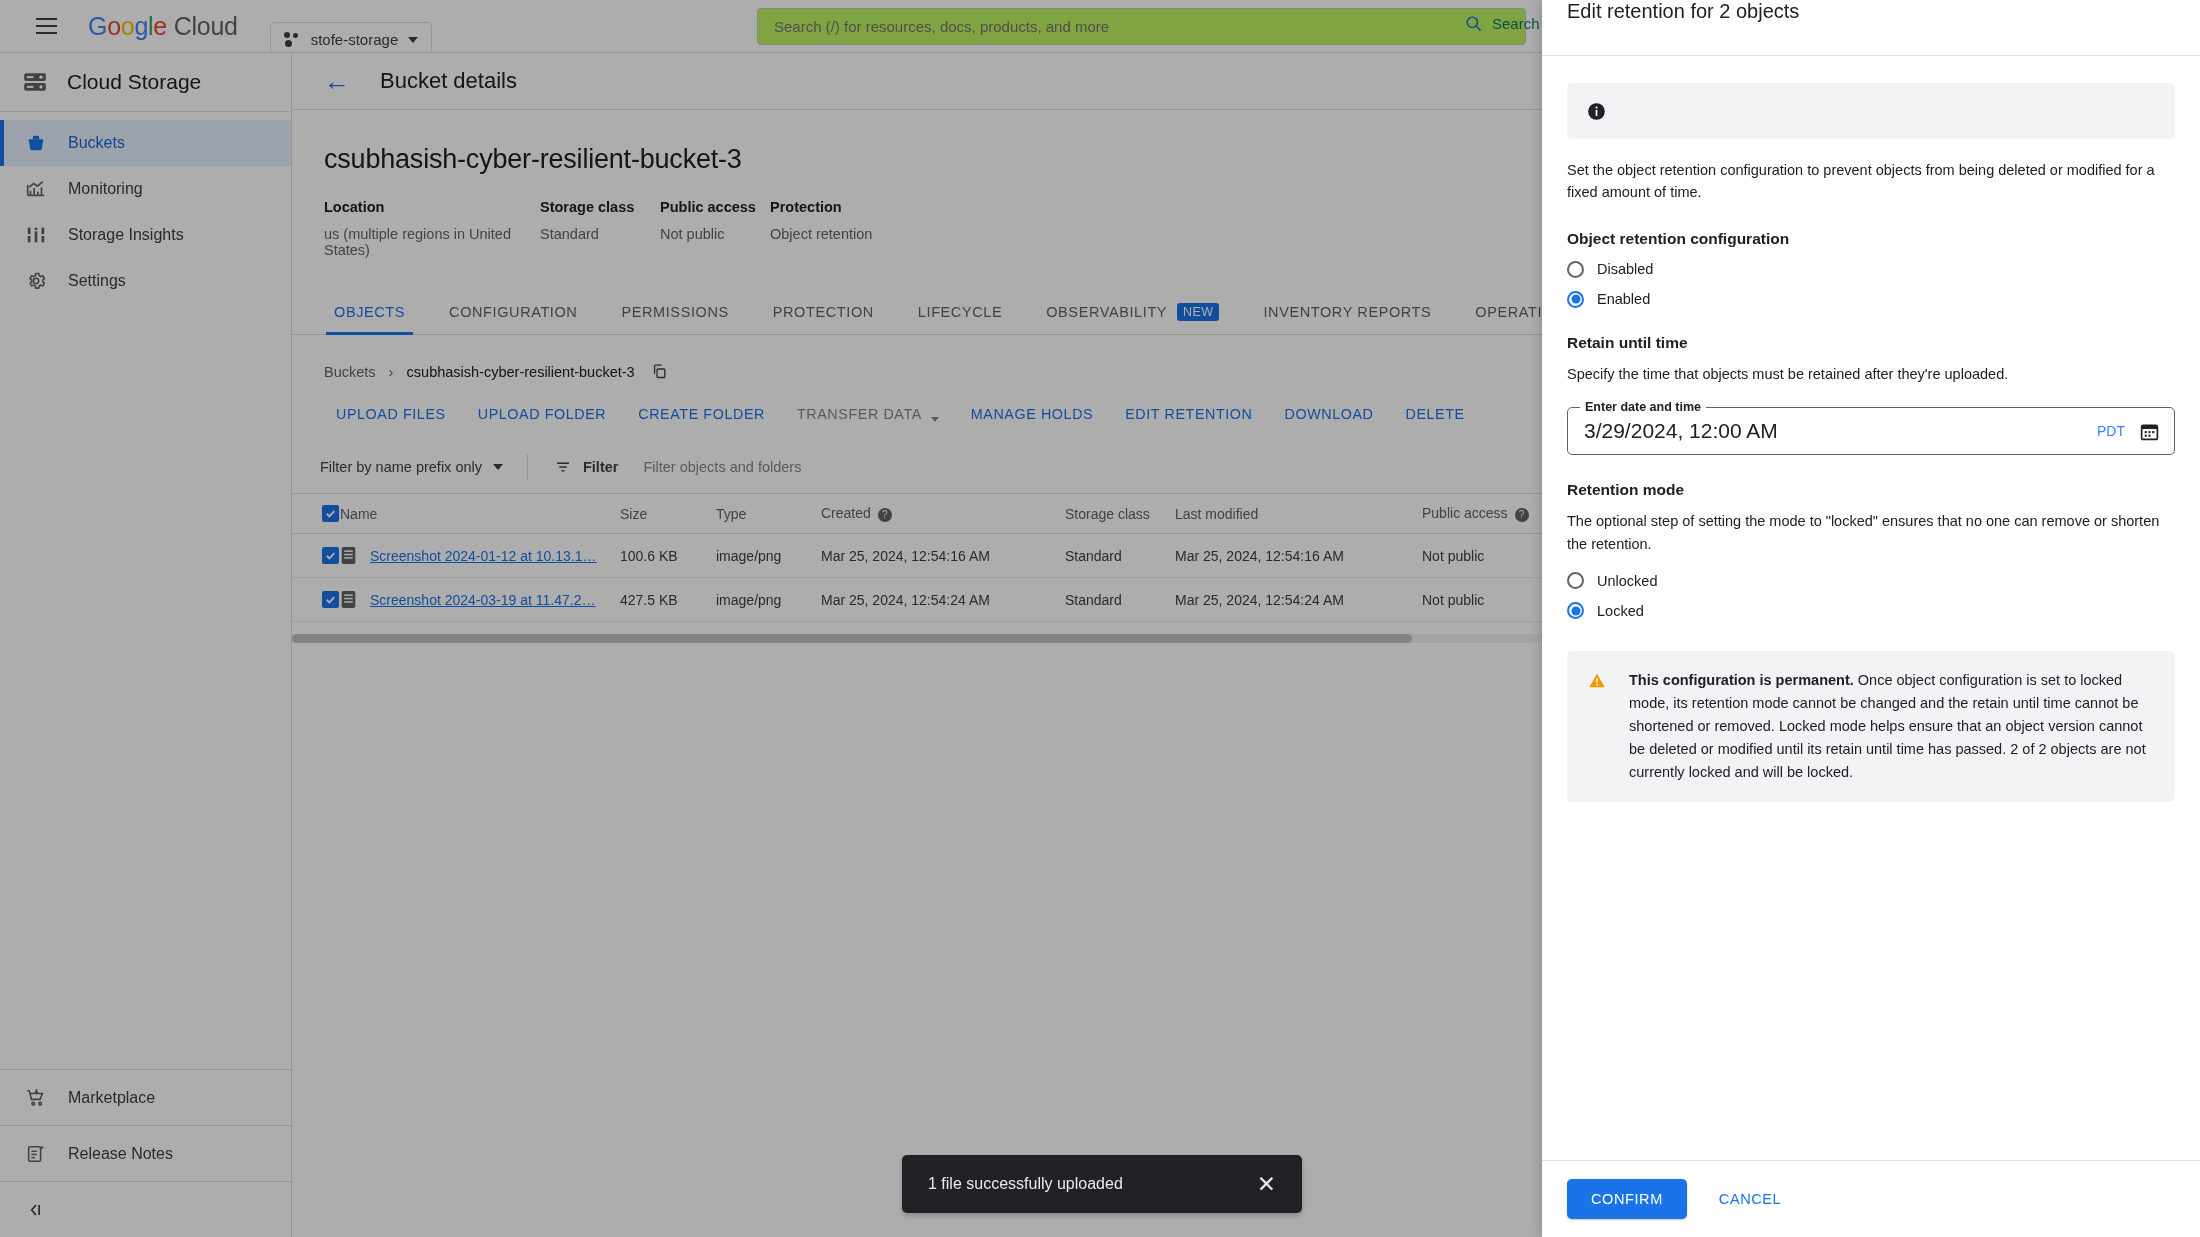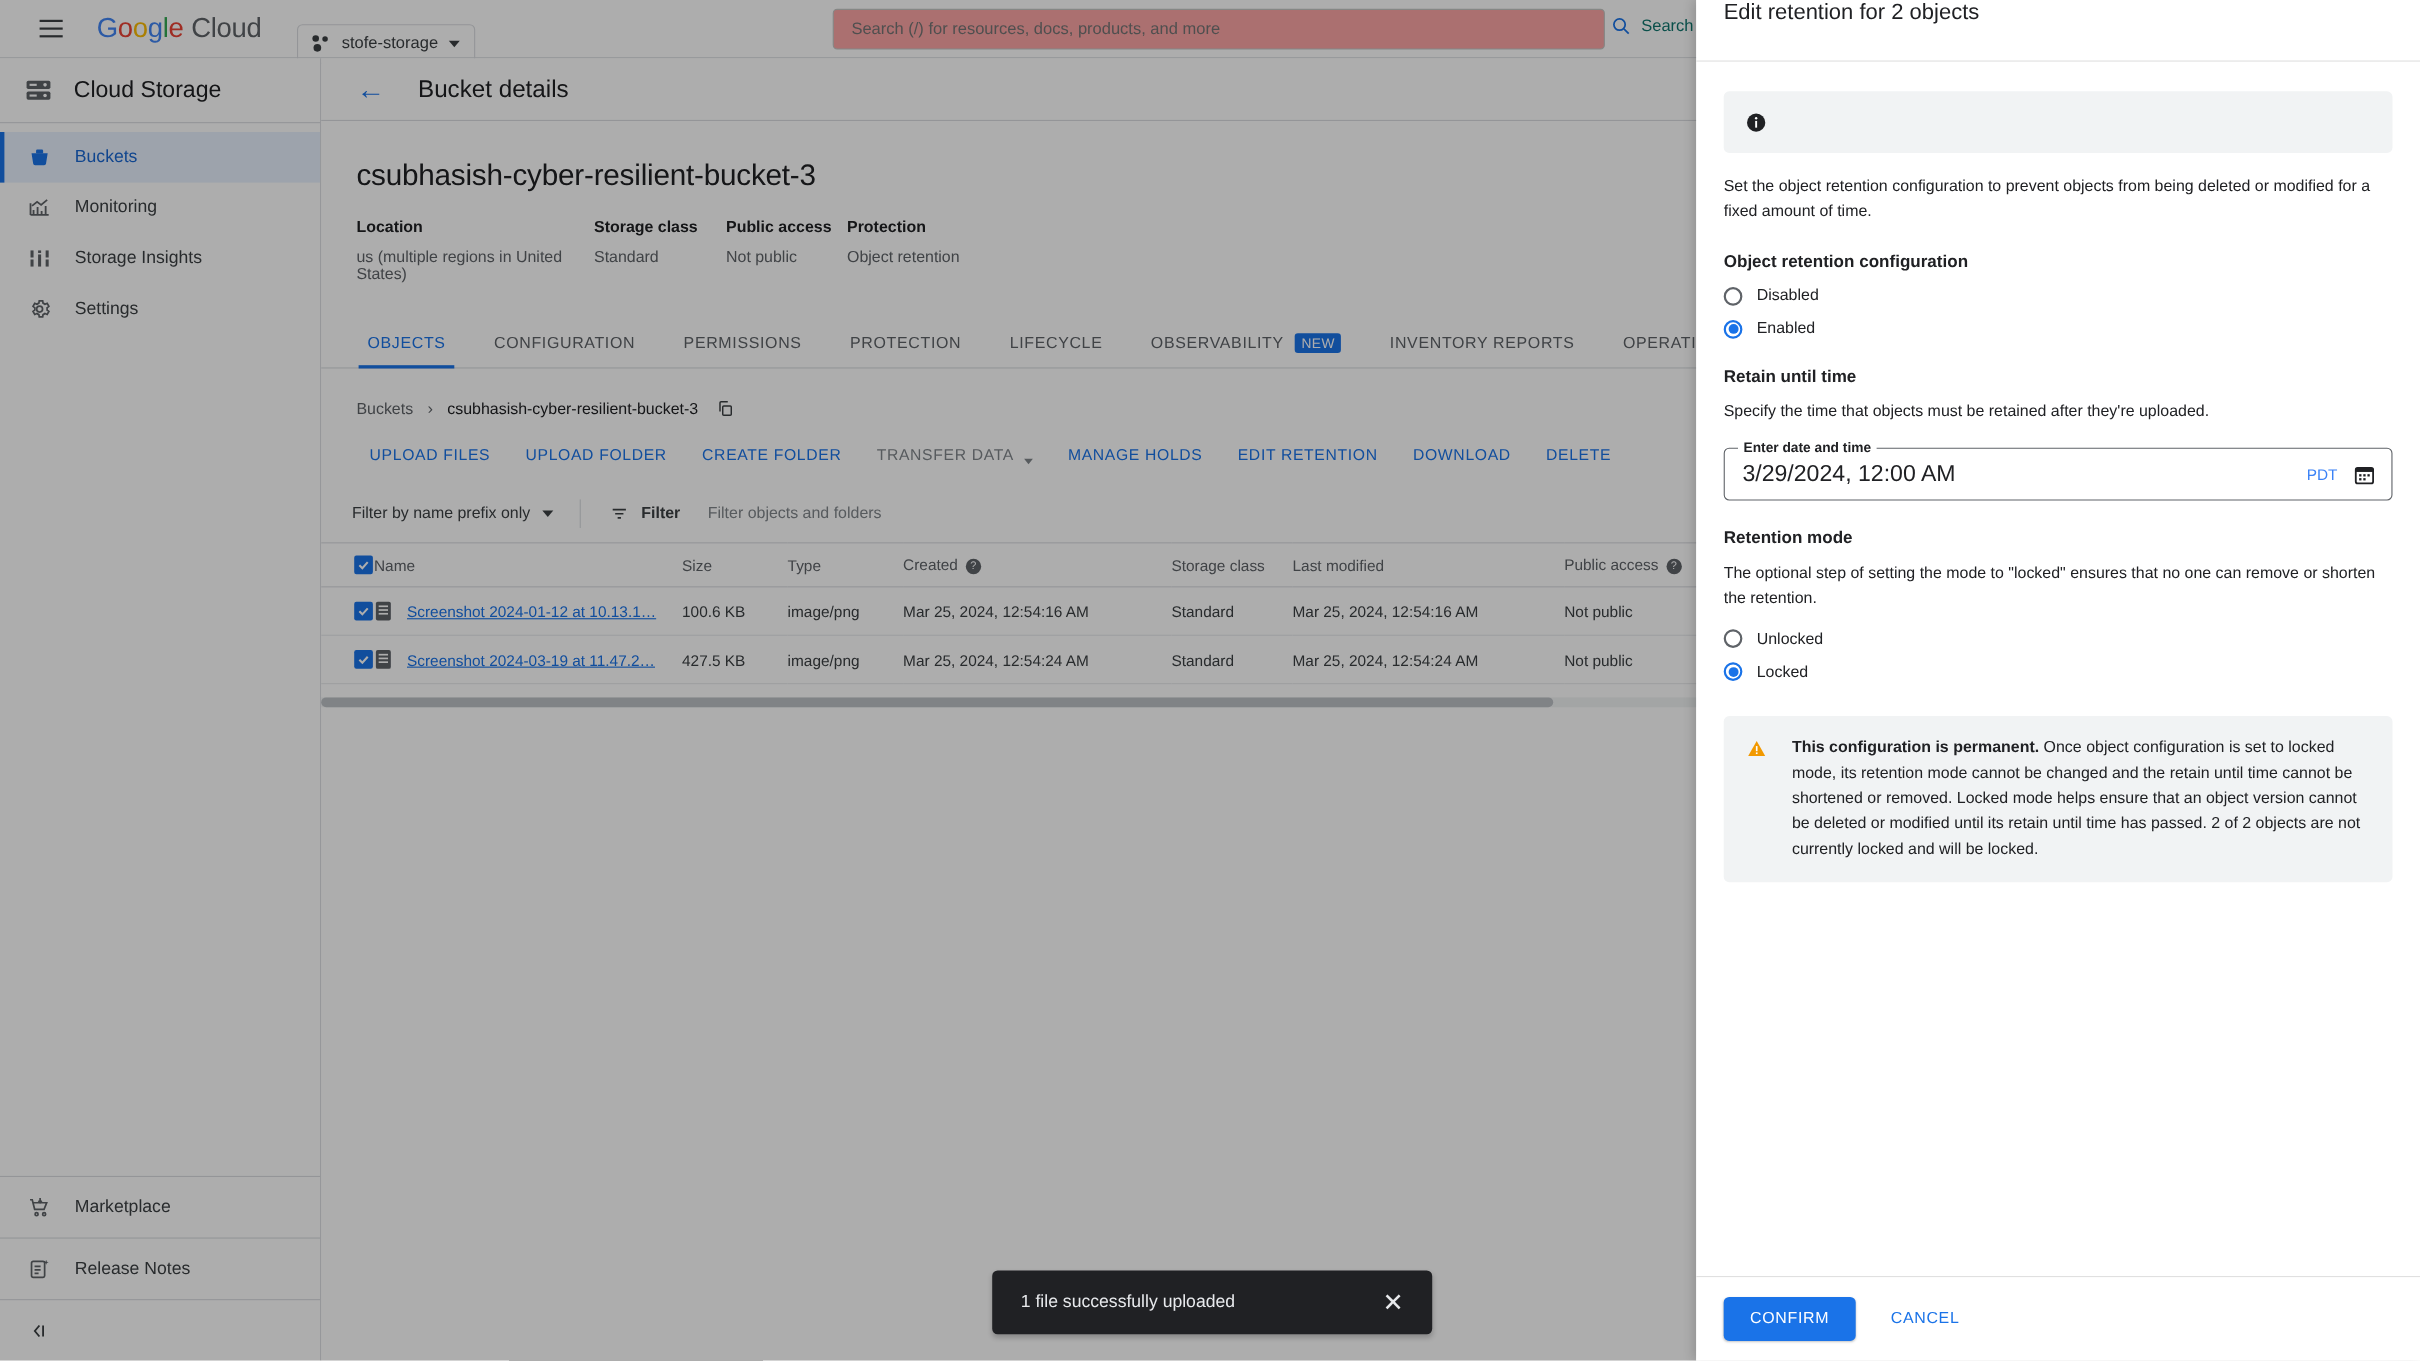--- a/index.html
+++ b/index.html
@@ -41,23 +41,23 @@
     cursor:pointer;
     margin-top:27px;
   }
   .proj-ico { position:relative; width:17px; height:15px; }
   .proj-ico b { position:absolute; background:#3c4043; border-radius:50%; display:block;}
   .proj-ico b:nth-child(1){width:6px;height:6px;left:0;top:0;}
   .proj-ico b:nth-child(2){width:5px;height:5px;left:9px;top:1px;}
   .proj-ico b:nth-child(3){width:7px;height:7px;left:1px;top:8px;}
   .caret { width:0;height:0;border-left:5px solid transparent;border-right:5px solid transparent;
     border-top:6px solid #3c4043; }
-  .searchwrap { position:absolute; left:757px; top:8px; width:702px; height:37px;
+  .searchwrap { position:absolute; left:757px; top:8px; width:769px; height:37px;
     border:1px solid #c4c7c5; border-radius:4px; display:flex; align-items:center;
-    padding: 0 16px; background:#fca5a5; }
+    padding: 0 16px; background:#bef264; }
   .searchwrap input { border:none; outline:none; font-size:15px; color:#5f6368;
     width:100%; background:transparent; font-family:inherit;}
   .searchbtn { position:absolute; left:1464px; top:14px; display:flex; align-items:center;
     gap:9px; color:#0f766e; font-size:15px; cursor:pointer;}
 
   
   .leftnav { position:absolute; left:0; top:53px; width:292px; height:1184px;
     background:#fff; border-right:1px solid #dadce0; }
   .nav-head { height:59px; display:flex; align-items:center; gap:19px; padding-left:22px;
     border-bottom:1px solid #dadce0; }

